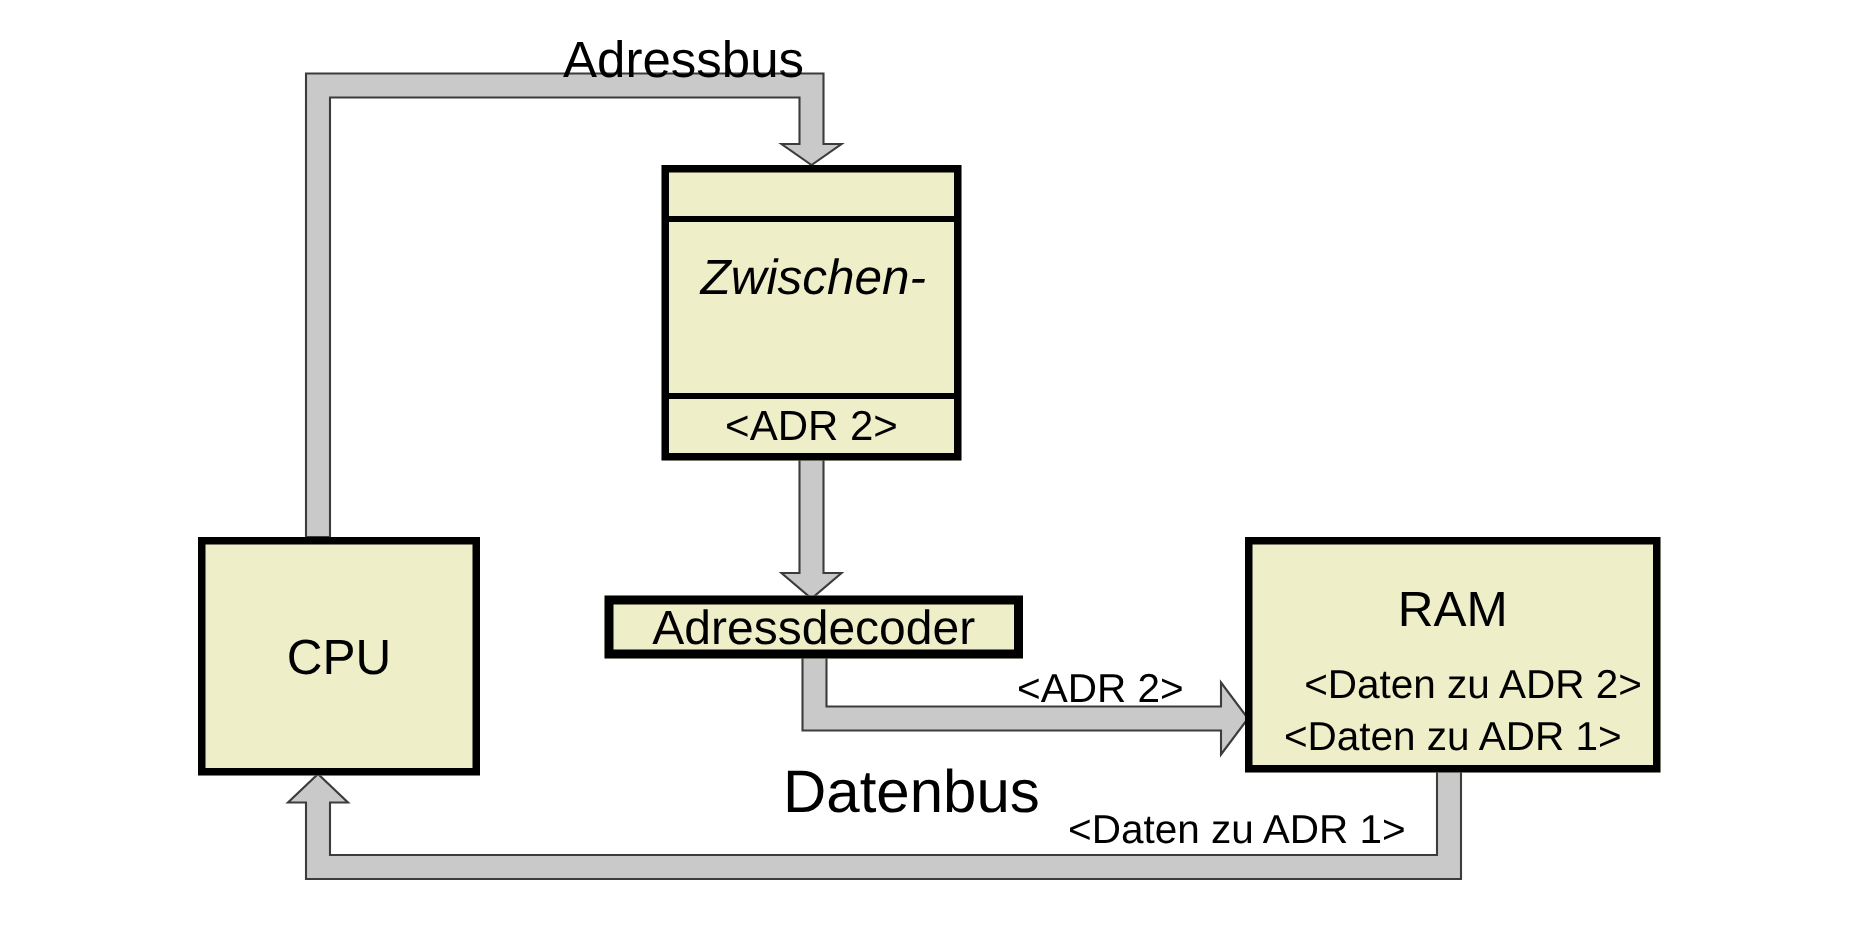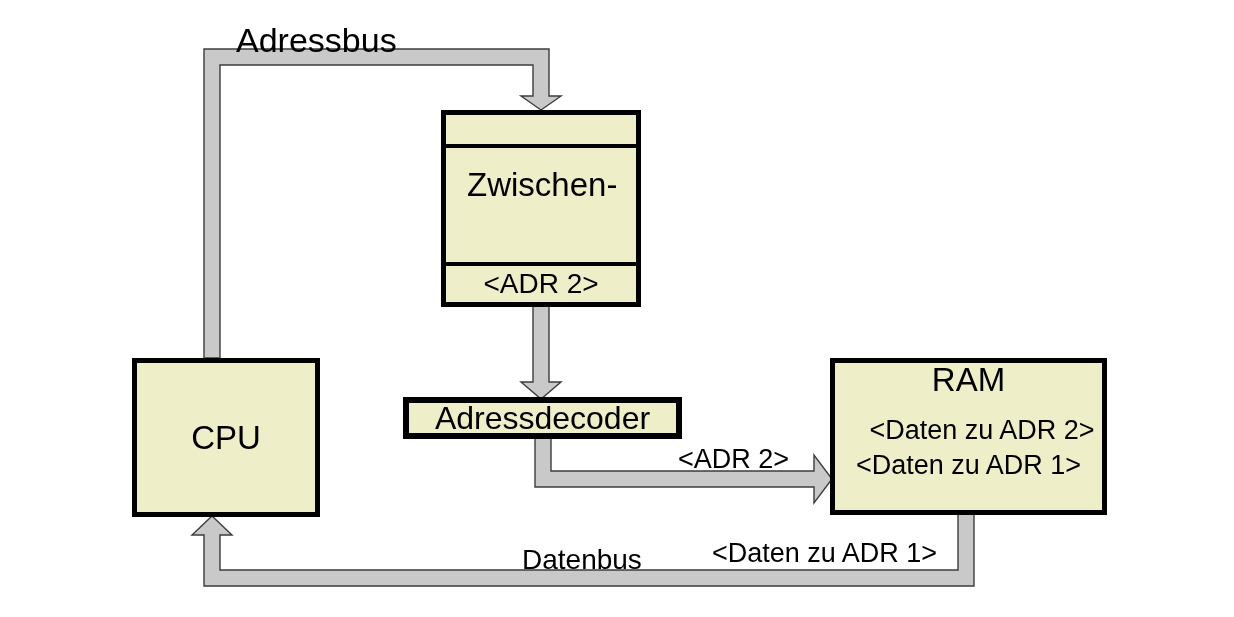--- a/index.html
+++ b/index.html
@@ -53,61 +53,62 @@
   .buffer-top {
     height: 33px;
     border-bottom: 4px solid var(--box-border);
   }
   .buffer-mid {
     flex: 1;
     border-bottom: 4px solid var(--box-border);
     padding: 18px 0 0 21px;
     font-size: 33px;
     line-height: 38px;
+    font-style: italic;
   }
   .buffer-slot {
     height: 36px;
     display: flex; align-items: center; justify-content: center;
     font-size: 28px;
   }
 
   .box-decoder {
     left: 403px; top: 397px; width: 279px; height: 42px;
     border-width: 6px;
     display: flex; align-items: center; justify-content: center;
     font-size: 32px;
   }
 
   .box-ram {
     left: 830px; top: 358px; width: 277px; height: 157px;
     text-align: center;
   }
   .ram-title {
-    margin-top: 0;
+    margin-top: 26px;
     font-size: 33px;
     line-height: 34px;
   }
   .ram-row {
     font-size: 27px;
     line-height: 35px;
   }
   .ram-row-1 { margin-top: 16px; margin-left: 27px; }
 
   .bus-label {
     position: absolute;
     white-space: nowrap;
   }
   .label-adressbus {
     left: 236px; top: 21px; width: 300px;
-    text-align: left;
+    text-align: right;
     font-size: 34px;
   }
   .label-datenbus {
-    left: 522px; top: 544px;
-    font-size: 28px;
+    left: 522px; top: 506px;
+    font-size: 40px;
     text-align: right;
   }
   .label-adr2 {
     left: 678px; top: 444px;
     font-size: 27px;
   }
   .label-daten-adr1 {
     left: 712px; top: 538px;
     font-size: 27px;
   }

